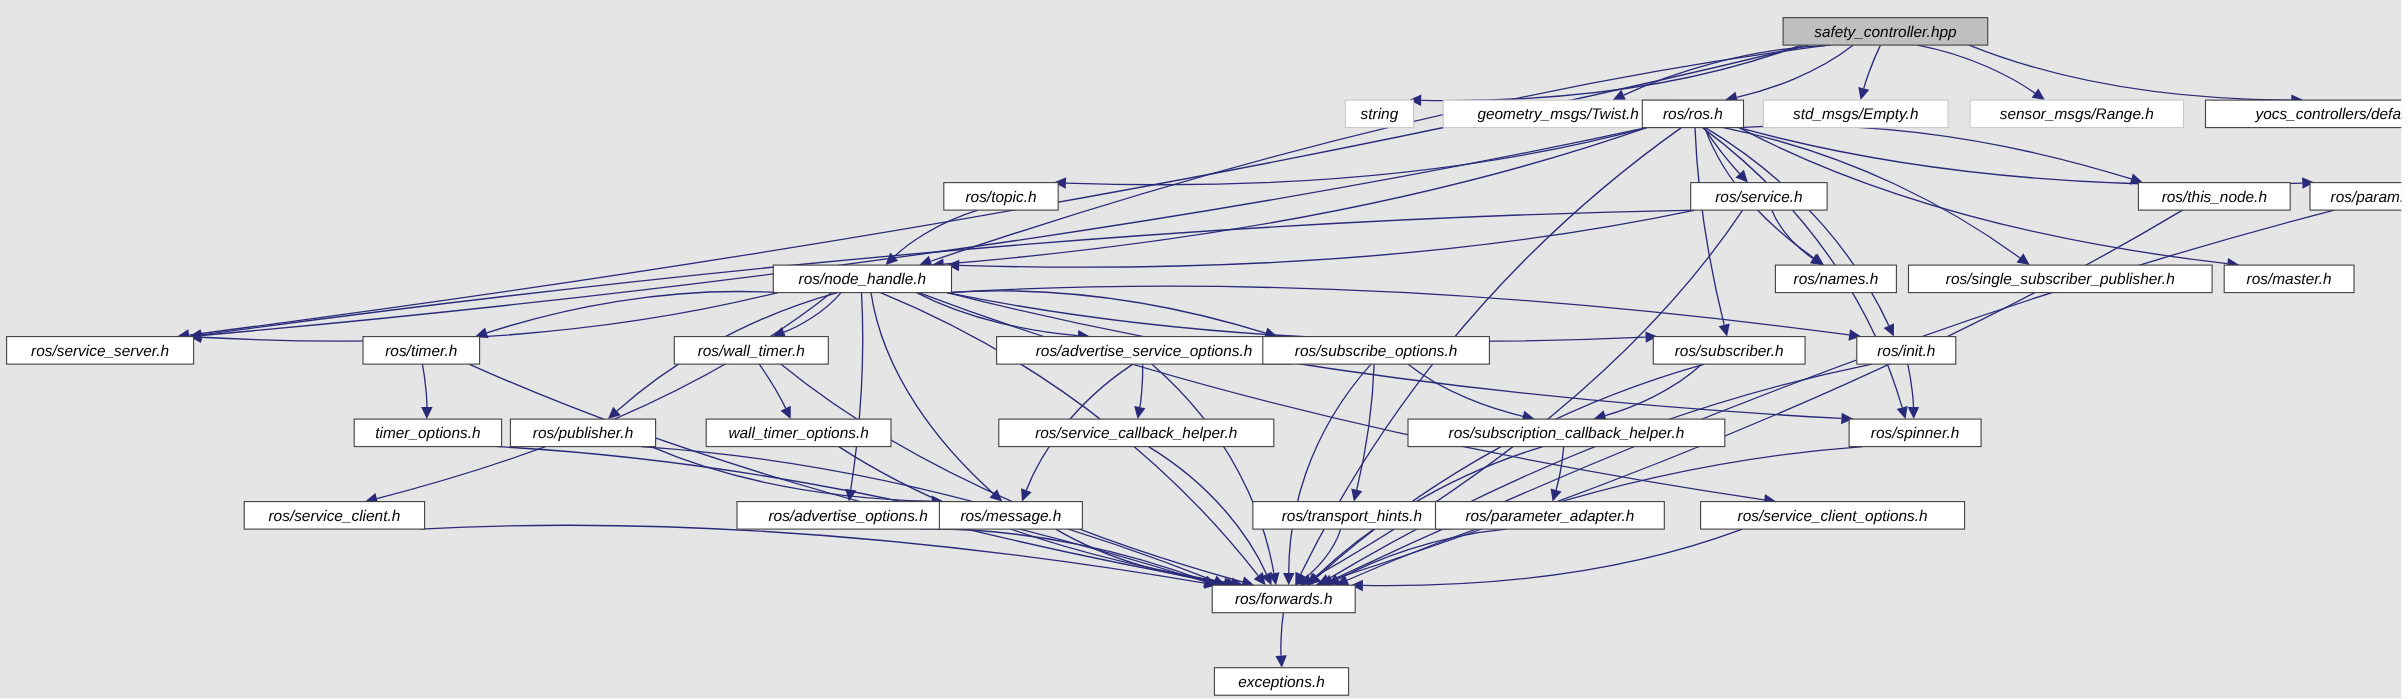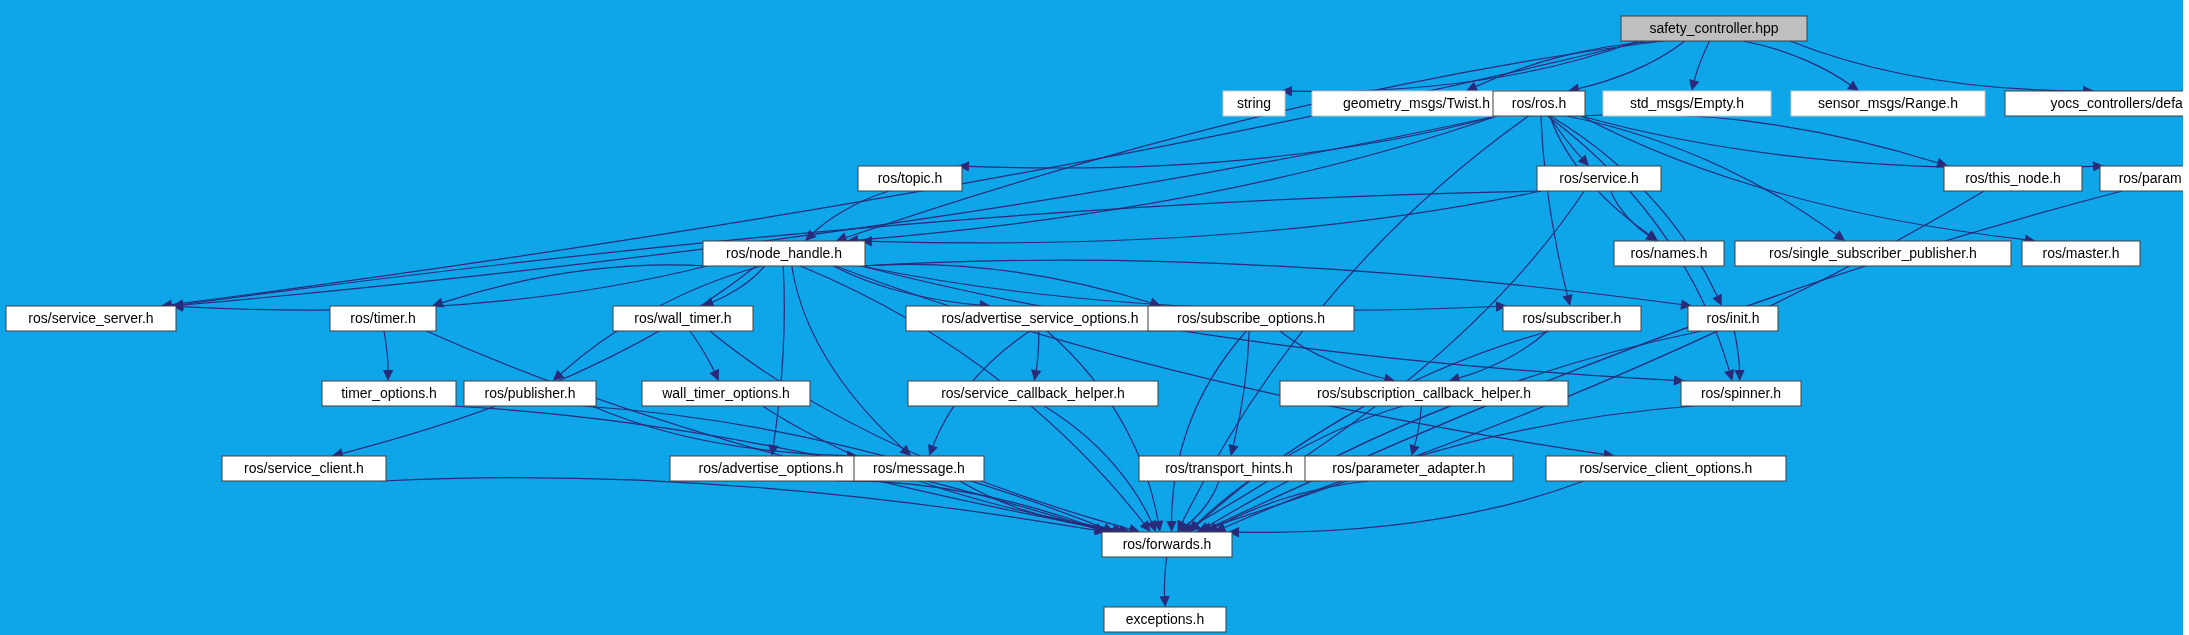--- a/index.html
+++ b/index.html
@@ -1,17 +1,17 @@
 <!DOCTYPE html>
 <html><head>
 <meta charset="utf-8">
 <style>
   html,body{margin:0;padding:0;background:#ffffff;}
   body{font-family:"Liberation Sans",sans-serif;}
-  #graph-wrap{position:relative;width:2183px;height:635px;background:#0ea5e9;overflow:hidden;}
+  #graph-wrap{position:relative;width:2183px;height:635px;background:#e5e5e5;overflow:hidden;font-style:italic;}
   svg{display:block;}
   .gnode rect{stroke-width:1px;}
   .gnode text{font-family:"Liberation Sans",sans-serif;font-size:14px;fill:#000000;dominant-baseline:middle;text-anchor:middle;}
   .edge{fill:none;stroke:#2a2a7a;stroke-width:1.2px;}
   .arrow{fill:#2a2a7a;stroke:none;}
 </style>
 </head>
 <body>
 
 <div id="graph-wrap">

